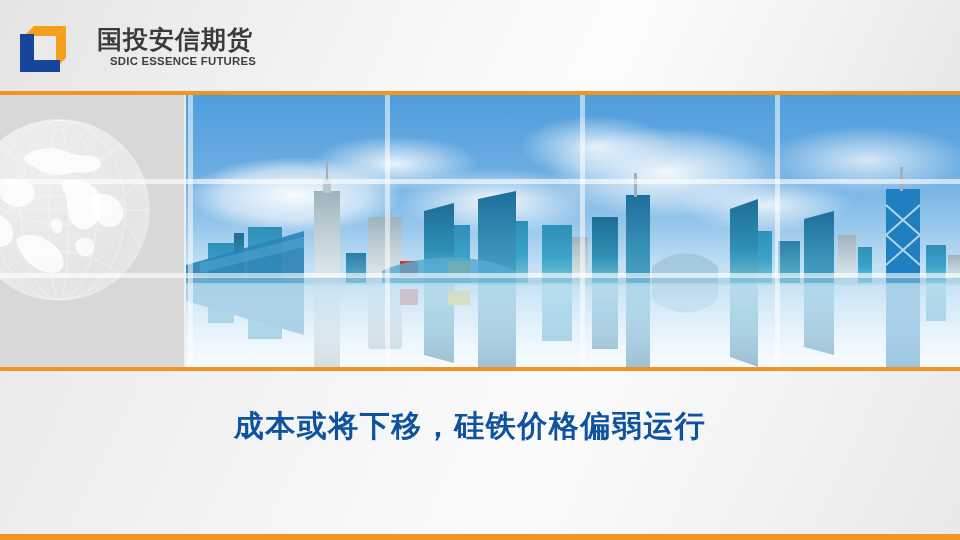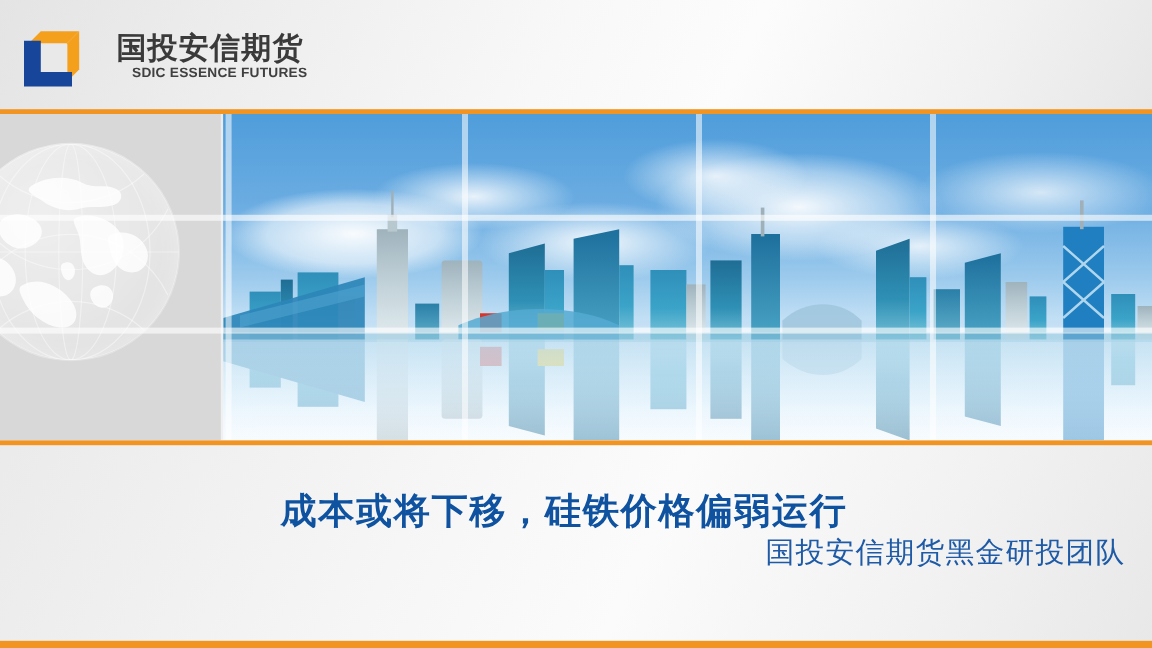--- a/index.html
+++ b/index.html
@@ -293,18 +293,17 @@
     </div>
 
     <div class="hband hband-1"></div>
     <div class="hband hband-2"></div>
   </div>
 
   <div class="rule rule-mid"></div>
 
   <div class="title-area">
     <div class="main-title">成本或将下移，硅铁价格偏弱运行</div>
-    <div class="sub-line sub-1">国投安信期货黑金研投团队</div>
   </div>
 
   <div class="rule rule-bottom"></div>
 
 </div>
 
 </body></html>

